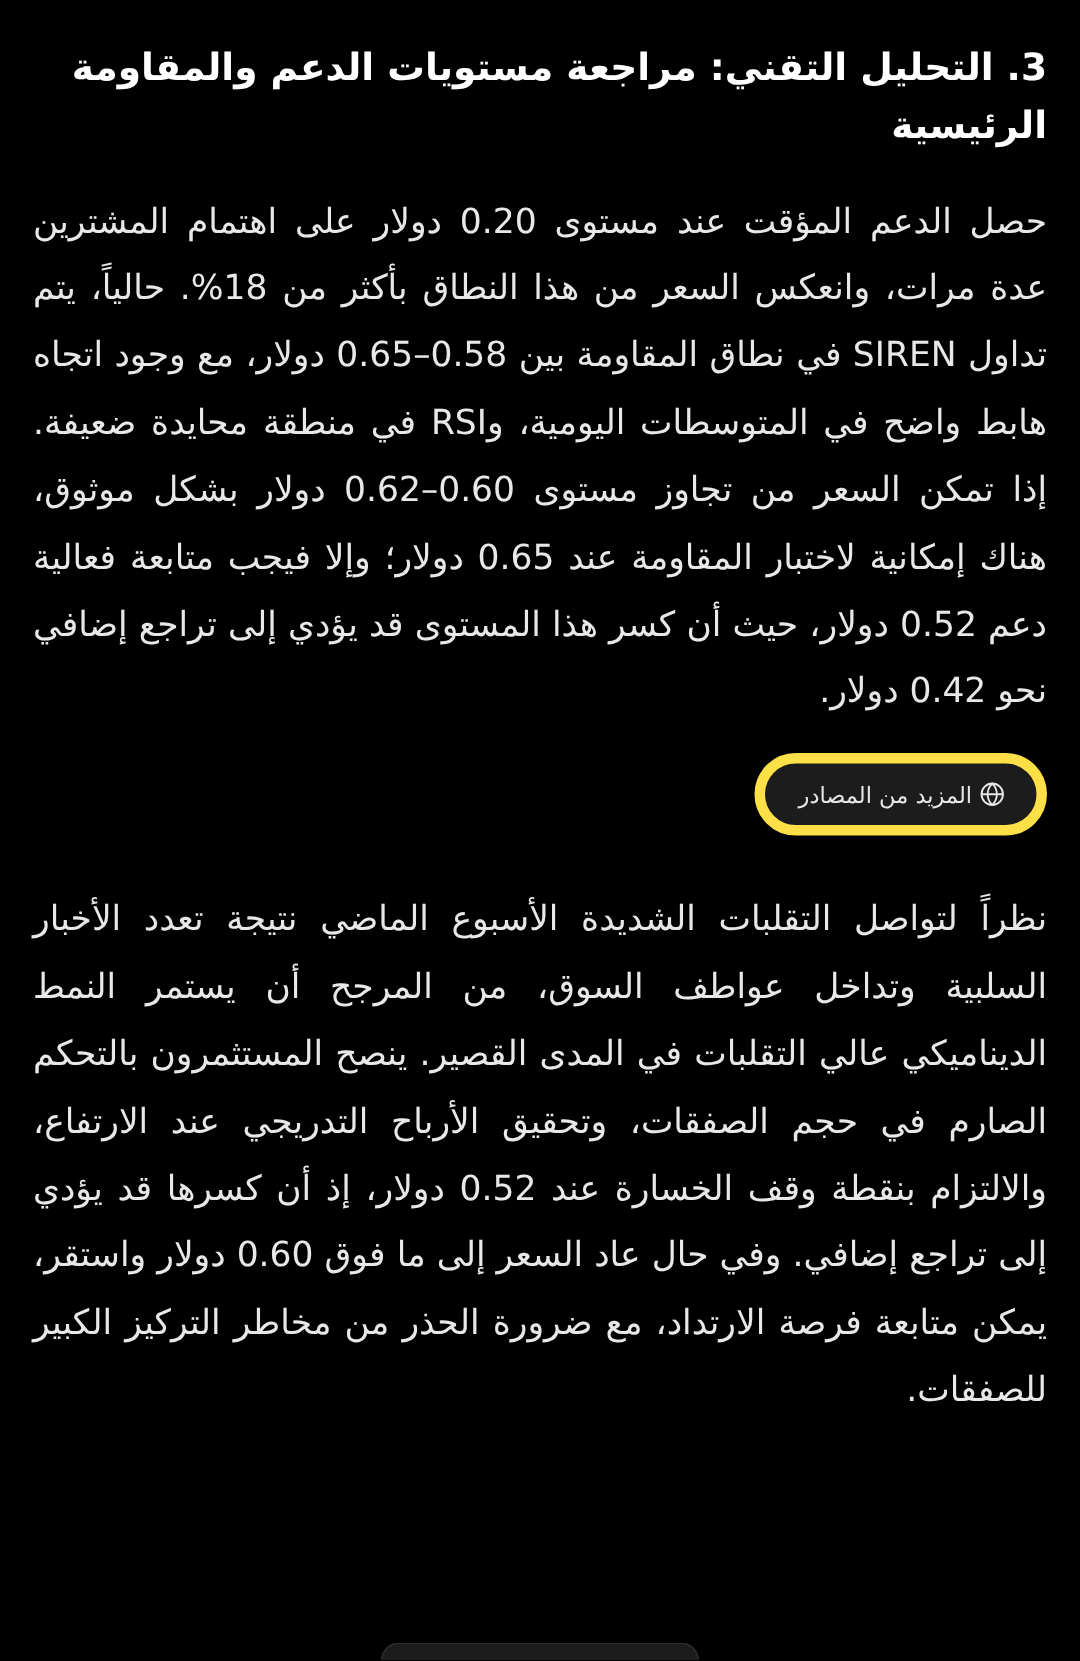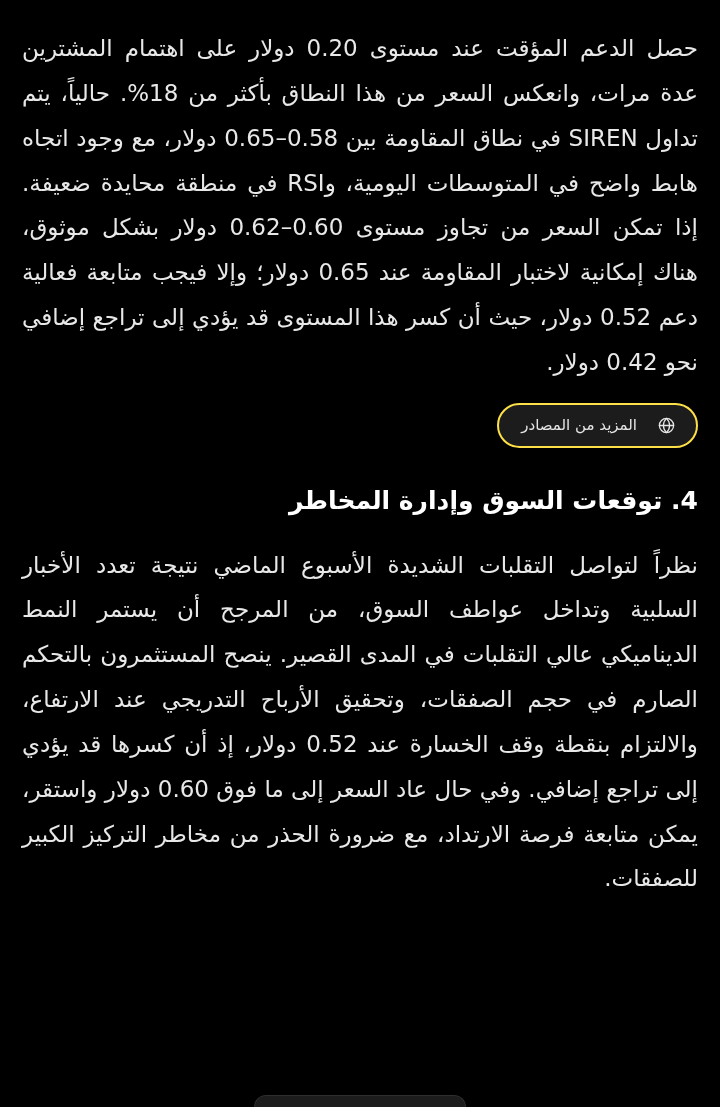--- a/index.html
+++ b/index.html
@@ -44,23 +44,23 @@
     font-weight: normal;
   }
   .sources-row {
     display: flex;
     justify-content: flex-start;
     margin: 12px 0 34px 0;
   }
   .sources-btn {
     display: inline-flex;
     align-items: center;
-    gap: 20px;
+    gap: 4px;
     background: #1c1c1c;
-    border: 2px solid #fde047;
+    border: 7px solid #fde047;
     border-radius: 999px;
     padding: 11px 20px 11px 22px;
     color: #e9e9e9;
     font-size: 15px;
     cursor: pointer;
     user-select: none;
   }
   .sources-btn .label {
     font-size: 15px;
     color: #e6e6e6;
@@ -93,38 +93,38 @@
     border-bottom: none;
     border-radius: 999px 999px 0 0;
   }
 </style>
 </head>
 <body>
 
 <div class="page">
 
   <div class="section">
+    <h2 class="heading">3. التحليل التقني: مراجعة مستويات الدعم والمقاومة الرئيسية</h2>
     <p class="body-text">حصل الدعم المؤقت عند مستوى 0.20 دولار على اهتمام المشترين عدة مرات، وانعكس السعر من هذا النطاق بأكثر من 18%. حالياً، يتم تداول SIREN في نطاق المقاومة بين 0.58–0.65 دولار، مع وجود اتجاه هابط واضح في المتوسطات اليومية، وRSI في منطقة محايدة ضعيفة. إذا تمكن السعر من تجاوز مستوى 0.60–0.62 دولار بشكل موثوق، هناك إمكانية لاختبار المقاومة عند 0.65 دولار؛ وإلا فيجب متابعة فعالية دعم 0.52 دولار، حيث أن كسر هذا المستوى قد يؤدي إلى تراجع إضافي نحو 0.42 دولار.</p>
 
     <div class="sources-row">
       <div class="sources-btn">
         <span>
           <svg class="globe" viewBox="0 0 24 24" fill="none" stroke="#e6e6e6" stroke-width="1.6" stroke-linecap="round" stroke-linejoin="round">
             <circle cx="12" cy="12" r="9"></circle>
             <path d="M3 12h18"></path>
             <path d="M12 3c2.6 2.6 3.9 5.8 3.9 9s-1.3 6.4-3.9 9c-2.6-2.6-3.9-5.8-3.9-9S9.4 5.6 12 3z"></path>
           </svg>
         </span>
         <span class="label">المزيد من المصادر</span>
       </div>
     </div>
   </div>
 
   <div class="section">
-    <h2 class="heading heading-2">4. توقعات السوق وإدارة المخاطر</h2>
     <p class="body-text">نظراً لتواصل التقلبات الشديدة الأسبوع الماضي نتيجة تعدد الأخبار السلبية وتداخل عواطف السوق، من المرجح أن يستمر النمط الديناميكي عالي التقلبات في المدى القصير. ينصح المستثمرون بالتحكم الصارم في حجم الصفقات، وتحقيق الأرباح التدريجي عند الارتفاع، والالتزام بنقطة وقف الخسارة عند 0.52 دولار، إذ أن كسرها قد يؤدي إلى تراجع إضافي. وفي حال عاد السعر إلى ما فوق 0.60 دولار واستقر، يمكن متابعة فرصة الارتداد، مع ضرورة الحذر من مخاطر التركيز الكبير للصفقات.</p>
   </div>
 
   <div class="bottom-stub">
     <div class="pill"></div>
   </div>
 
 </div>
 
 </body></html>

